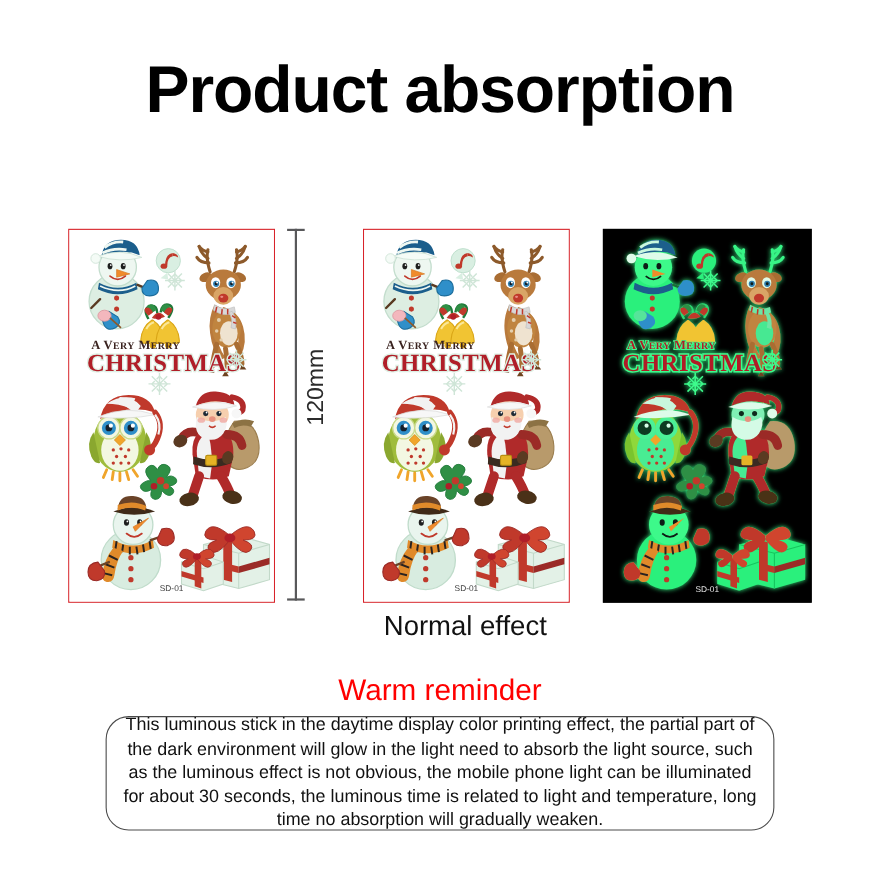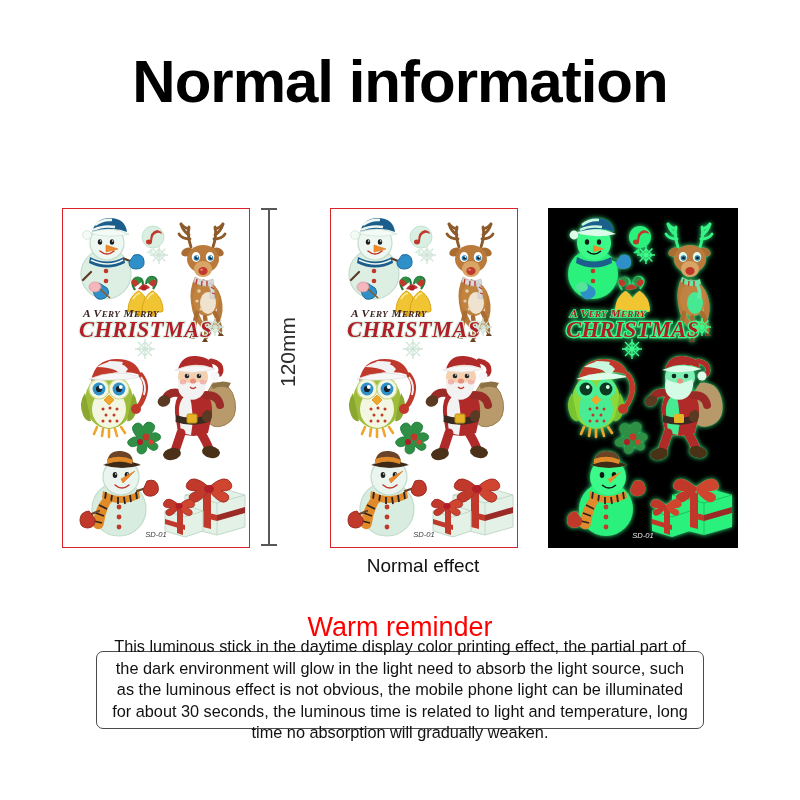--- a/index.html
+++ b/index.html
@@ -13,21 +13,21 @@
   
   .page-title{
     position:absolute;left:0;top:52px;width:800px;
     text-align:center;
     font-family:"Liberation Sans",sans-serif;
     font-weight:bold;font-size:60px;letter-spacing:-1px;
     color:#000000;line-height:1;
   }
 
   
-  .sheet{position:absolute;overflow:hidden;font-style:italic;}
+  .sheet{position:absolute;overflow:hidden;}
   .sheet.bordered{border:1.6px solid #d8232a;background:#ffffff;}
   .sheet.dark{background:#000000;border:0;}
   .sheet svg{display:block;width:100%;height:100%;}
 
   #sheet1{left:62px;top:208px;width:186px;height:338px;}
   #sheet2{left:330px;top:208px;width:186px;height:338px;}
   #sheet3{left:548px;top:208px;width:190px;height:340px;}
 
   
   .dim-v{position:absolute;left:258px;top:208px;width:40px;height:338px;}
@@ -48,50 +48,50 @@
   .dim-h .cap.l{left:0;}
   .dim-h .cap.r{left:186px;}
   .dim-h .label{
     position:absolute;left:0;top:13px;width:188px;text-align:center;
     font-size:21px;color:#2b2b2b;font-family:"Liberation Sans",sans-serif;
   }
 
   
   .effect-label{
     position:absolute;top:555px;
-    font-size:19px;color:#111111;
+    font-size:25px;color:#111111;
     font-family:"Liberation Sans",sans-serif;
     text-align:center;
   }
   #label-normal{left:318px;width:210px;}
   #label-luminous{left:538px;width:212px;}
 
   
   .warm-reminder{
     position:absolute;left:0;top:612px;width:800px;text-align:center;
     font-size:27px;font-weight:normal;color:#ff0000;
     font-family:"Liberation Sans",sans-serif;
   }
   .reminder-box{
-    position:absolute;left:96px;top:651px;width:608px;height:78px;
-    border:1.4px solid #4b4b4b;border-radius:7px;background:#ffffff;
+    position:absolute;left:96px;top:651px;width:608px;height:104px;
+    border:1.4px solid #4b4b4b;border-radius:21px;background:#ffffff;
     box-sizing:border-box;
     display:flex;align-items:center;justify-content:center;
   }
   .reminder-text{
     font-size:16.3px;line-height:1.32;color:#111111;text-align:center;
     padding:0 9px;font-family:"Liberation Sans",sans-serif;
   }
 </style>
 </head>
 <body>
 
 <div id="page">
 
-  <div class="page-title">Normal information</div>
+  <div class="page-title">Product absorption</div>
 
   <div class="sheet bordered" id="sheet1">
     <svg viewBox="0 0 186 338" xmlns="http://www.w3.org/2000/svg">
       <defs>
         <g id="art-normal">
 
           <g transform="translate(10,8)">
             <circle cx="33" cy="57" r="25" fill="#ddeee2" stroke="#c3ddcd" stroke-width="1.2"></circle>
             <circle cx="34" cy="26" r="17" fill="#eef7f1" stroke="#c3ddcd" stroke-width="1.2"></circle>
 

